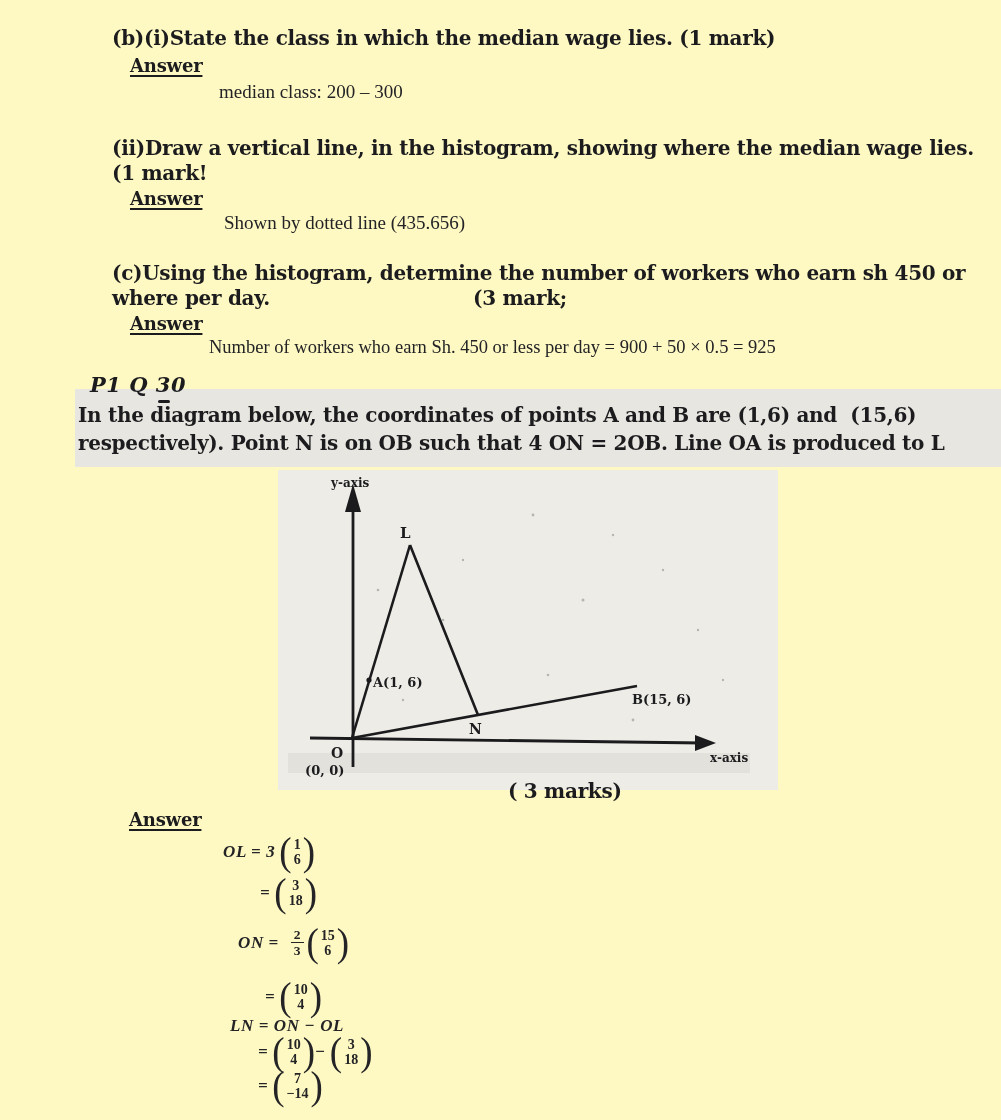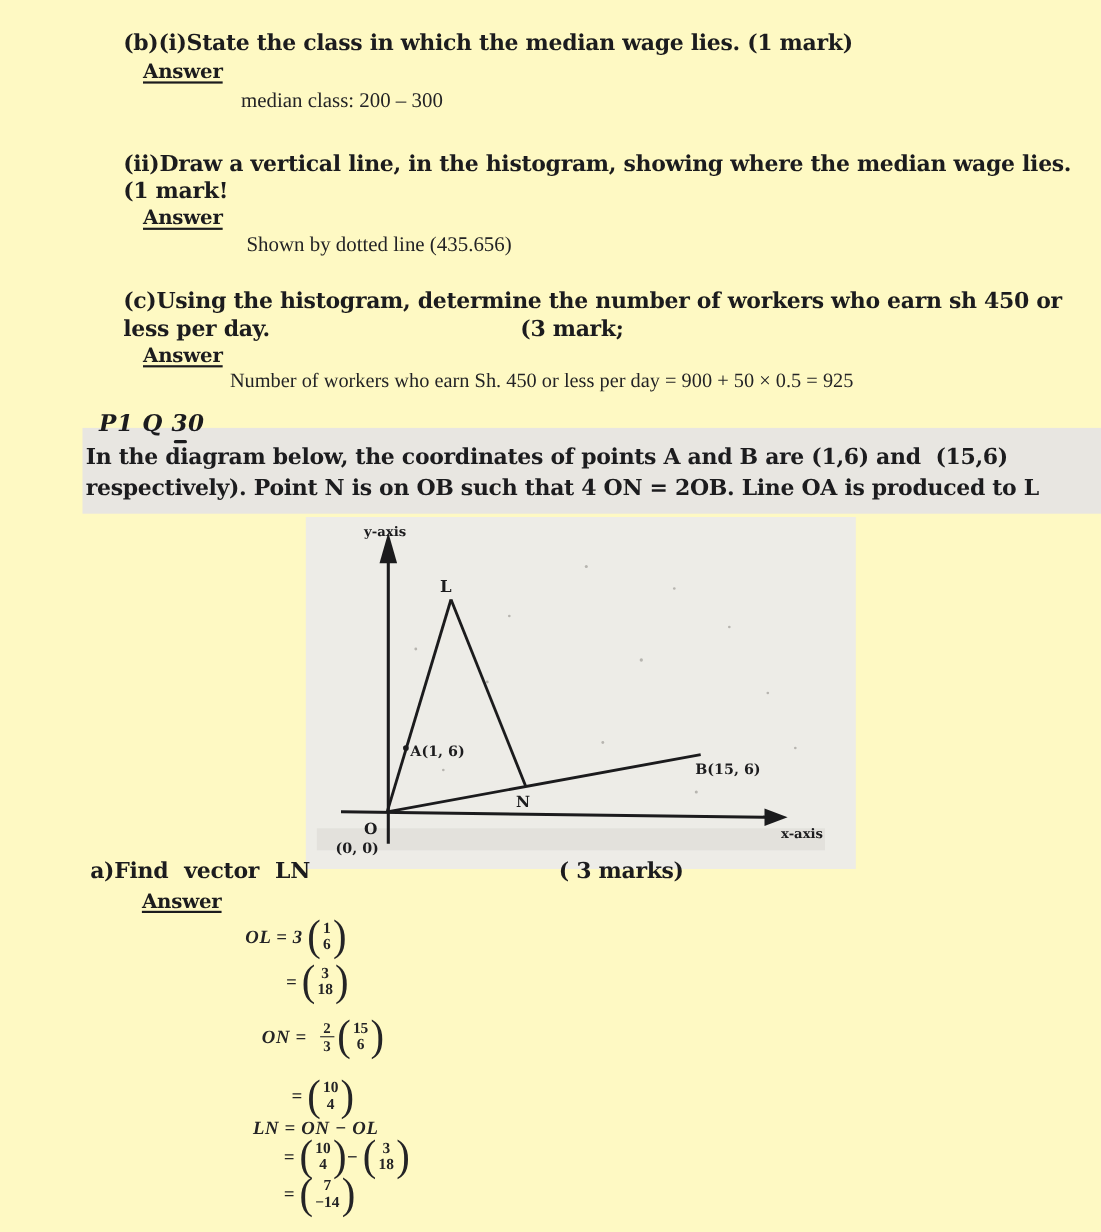--- a/index.html
+++ b/index.html
@@ -110,21 +110,21 @@
   <div class="q-bold b1-q">(b)(i)State the class in which the median wage lies. (1 mark)</div>
   <div class="ans-label b1-al">Answer</div>
   <div class="ans-serif b1-a">median class: 200 – 300</div>
 
   <div class="q-bold b2-q1">(ii)Draw a vertical line, in the histogram, showing where the median wage lies.</div>
   <div class="q-bold b2-q2">(1 mark!</div>
   <div class="ans-label b2-al">Answer</div>
   <div class="ans-serif b2-a">Shown by dotted line (435.656)</div>
 
   <div class="q-bold c-q1">(c)Using the histogram, determine the number of workers who earn sh 450 or</div>
-  <div class="q-bold c-q2">less per day.</div>
+  <div class="q-bold c-q2">where per day.</div>
   <div class="q-bold c-marks">(3 mark;</div>
   <div class="ans-label c-al">Answer</div>
   <div class="ans-serif c-a">Number of workers who earn Sh. 450 or less per day = 900 + 50 × 0.5 = 925</div>
 
   <div class="q20-head">P1 Q 30</div>
   <div class="q20-mark"></div>
   <div class="q-bold q-line1">In the diagram below, the coordinates of points A and B are (1,6) and  (15,6)</div>
   <div class="q-bold q-line2">respectively). Point N is on OB such that 4 ON = 2OB. Line OA is produced to L</div>
 
   <svg class="diagram" width="490" height="330" viewBox="0 0 490 330">
@@ -157,21 +157,20 @@
     <text x="48" y="17" font-size="12">y-axis</text>
     <text x="117" y="68" font-size="15">L</text>
     <text x="90" y="217" font-size="13">A(1, 6)</text>
     <text x="186" y="264" font-size="14">N</text>
     <text x="349" y="234" font-size="13">B(15, 6)</text>
     <text x="48" y="288" font-size="14">O</text>
     <text x="22" y="305" font-size="13">(0, 0)</text>
     <text x="427" y="292" font-size="12">x-axis</text>
   </svg>
 
-  <div class="q-bold part-a">a)Find vector LN</div>
   <div class="q-bold part-a-marks">( 3 marks)</div>
   <div class="ans-label a-al">Answer</div>
 
   <div>
       <div class="wline wl1">
         <span class="mtxt">OL = 3</span>
         <span class="vec">
           <span class="paren">(</span>
           <span class="vcol">
             <span class="vtop">1</span>

